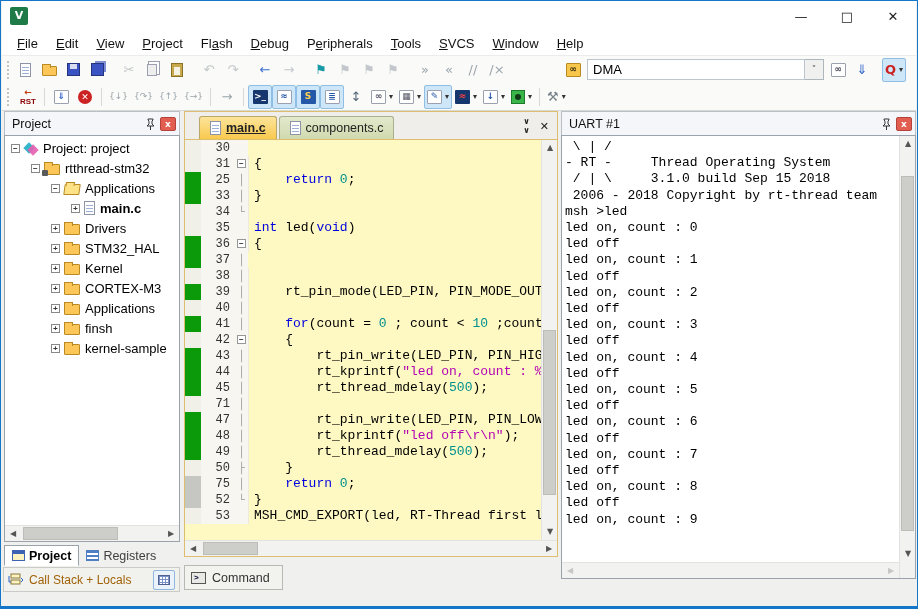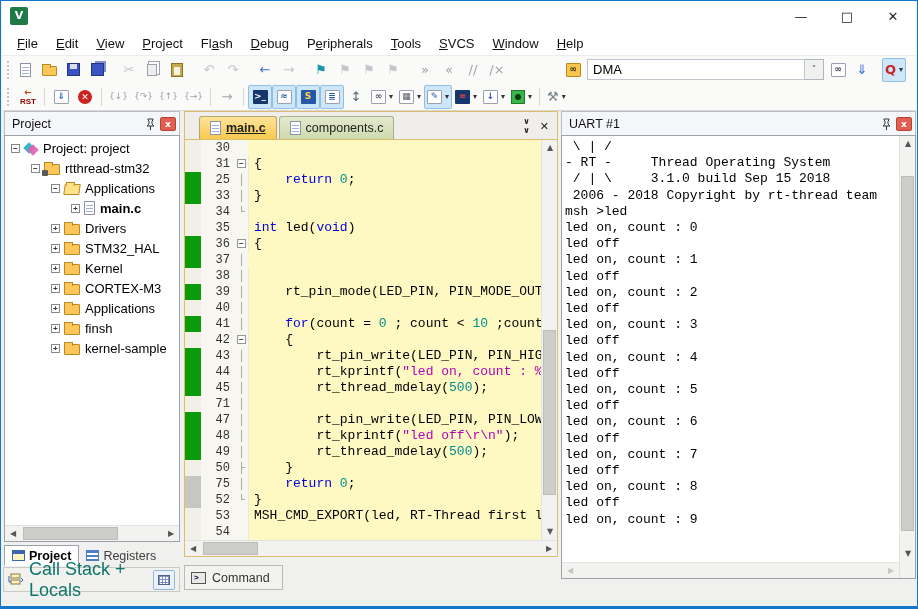--- a/index.html
+++ b/index.html
@@ -95,21 +95,21 @@
   
   .dock-tabs{height:24px;display:flex;align-items:flex-end;padding-top:2px;background:#f0f0ee}
   .dock-tab{display:flex;align-items:center;height:21px;padding:0 7px;font-size:12.5px;color:#404040;gap:4px}
   .dock-tab.active{background:#fff;border:1px solid #9aa2ac;border-bottom:1px solid #fff;font-weight:bold;color:#000}
   .dt-ic{width:13px;height:11px;flex:none}
   .dt-ic-proj{background:#fdf3c0;border:1px solid #3f63b4;box-shadow:inset 0 3px 0 #3f63b4}
   .dt-ic-reg{background:repeating-linear-gradient(#4f7ec2 0 2px,#fff 2px 4px);border:1px solid #4f7ec2}
   
   .callstack-bar{position:absolute;left:2px;top:566px;width:177px;height:25px;background:#f1f1ee;
     border:1px solid #cacac6;display:flex;align-items:center;padding:0 4px;gap:5px}
-  .cs-label{font-size:18px;color:#0f766e;flex:1}
+  .cs-label{font-size:12px;color:#a16207;flex:1}
   .mem-btn{width:22px;height:20px;background:#eaf2fb;border:1px solid #8fb6dd;border-radius:2px;
     display:flex;align-items:center;justify-content:center}
   .mem-ic{width:12px;height:10px;background:
     repeating-linear-gradient(90deg,#7a92c8 0 1px,transparent 1px 3px),
     repeating-linear-gradient(#7a92c8 0 1px,transparent 1px 3px);border:1px solid #51618c;background-color:#fff}
   .command-tab{position:absolute;left:183px;top:564px;width:99px;height:25px;background:#f2f2ef;
     border:1px solid #b8b8b4;display:flex;align-items:center;padding-left:6px;gap:6px}
   .cmd-ic{width:15px;height:12px;background:#e8e8e4;border:1px solid #555;color:#003;
     font:bold 8px/10px "Liberation Mono",monospace;padding-left:2px}
   .cmd-label{font-size:12.5px;color:#333}
@@ -499,21 +499,20 @@
           <div class="code-line"><span class="cov g"></span><span class="lnum">44</span><span class="fold">│</span><span class="codetxt"><span class="tk-p">        rt_kprintf(</span><span class="tk-s">"led on, count : %d\r\n"</span></span></div>
           <div class="code-line"><span class="cov g"></span><span class="lnum">45</span><span class="fold">│</span><span class="codetxt"><span class="tk-p">        rt_thread_mdelay(</span><span class="tk-n">500</span><span class="tk-p">);</span></span></div>
           <div class="code-line"><span class="cov"></span><span class="lnum">71</span><span class="fold">│</span><span class="codetxt"></span></div>
           <div class="code-line"><span class="cov g"></span><span class="lnum">47</span><span class="fold">│</span><span class="codetxt"><span class="tk-p">        rt_pin_write(LED_PIN, PIN_LOW);</span></span></div>
           <div class="code-line"><span class="cov g"></span><span class="lnum">48</span><span class="fold">│</span><span class="codetxt"><span class="tk-p">        rt_kprintf(</span><span class="tk-s">"led off\r\n"</span><span class="tk-p">);</span></span></div>
           <div class="code-line"><span class="cov g"></span><span class="lnum">49</span><span class="fold">│</span><span class="codetxt"><span class="tk-p">        rt_thread_mdelay(</span><span class="tk-n">500</span><span class="tk-p">);</span></span></div>
           <div class="code-line"><span class="cov"></span><span class="lnum">50</span><span class="fold">├</span><span class="codetxt"><span class="tk-p">    }</span></span></div>
           <div class="code-line"><span class="cov y"></span><span class="lnum">75</span><span class="fold">│</span><span class="codetxt"><span class="tk-p">    </span><span class="tk-k">return</span><span class="tk-p"> </span><span class="tk-n">0</span><span class="tk-p">;</span></span></div>
           <div class="code-line"><span class="cov y"></span><span class="lnum">52</span><span class="fold">└</span><span class="codetxt"><span class="tk-p">}</span></span></div>
           <div class="code-line"><span class="cov"></span><span class="lnum">53</span><span class="fold"></span><span class="codetxt"><span class="tk-p">MSH_CMD_EXPORT(led, RT-Thread first led sample);</span></span></div>
-          <div class="code-line"><span class="cov"></span><span class="lnum">54</span><span class="fold"></span><span class="codetxt"></span></div>
         </div>
       <div class="vscroll">
         <div class="sb-arrow" style="top:0">▲</div>
         <div class="sb-thumb" style="left:1px;right:1px;top:190px;height:165px"></div>
         <div class="sb-arrow" style="bottom:0">▼</div>
       </div>
     </div>
     <div class="hscroll" style="position:relative">
       <div class="sb-arrow">◀</div>
       <div class="sb-track">

